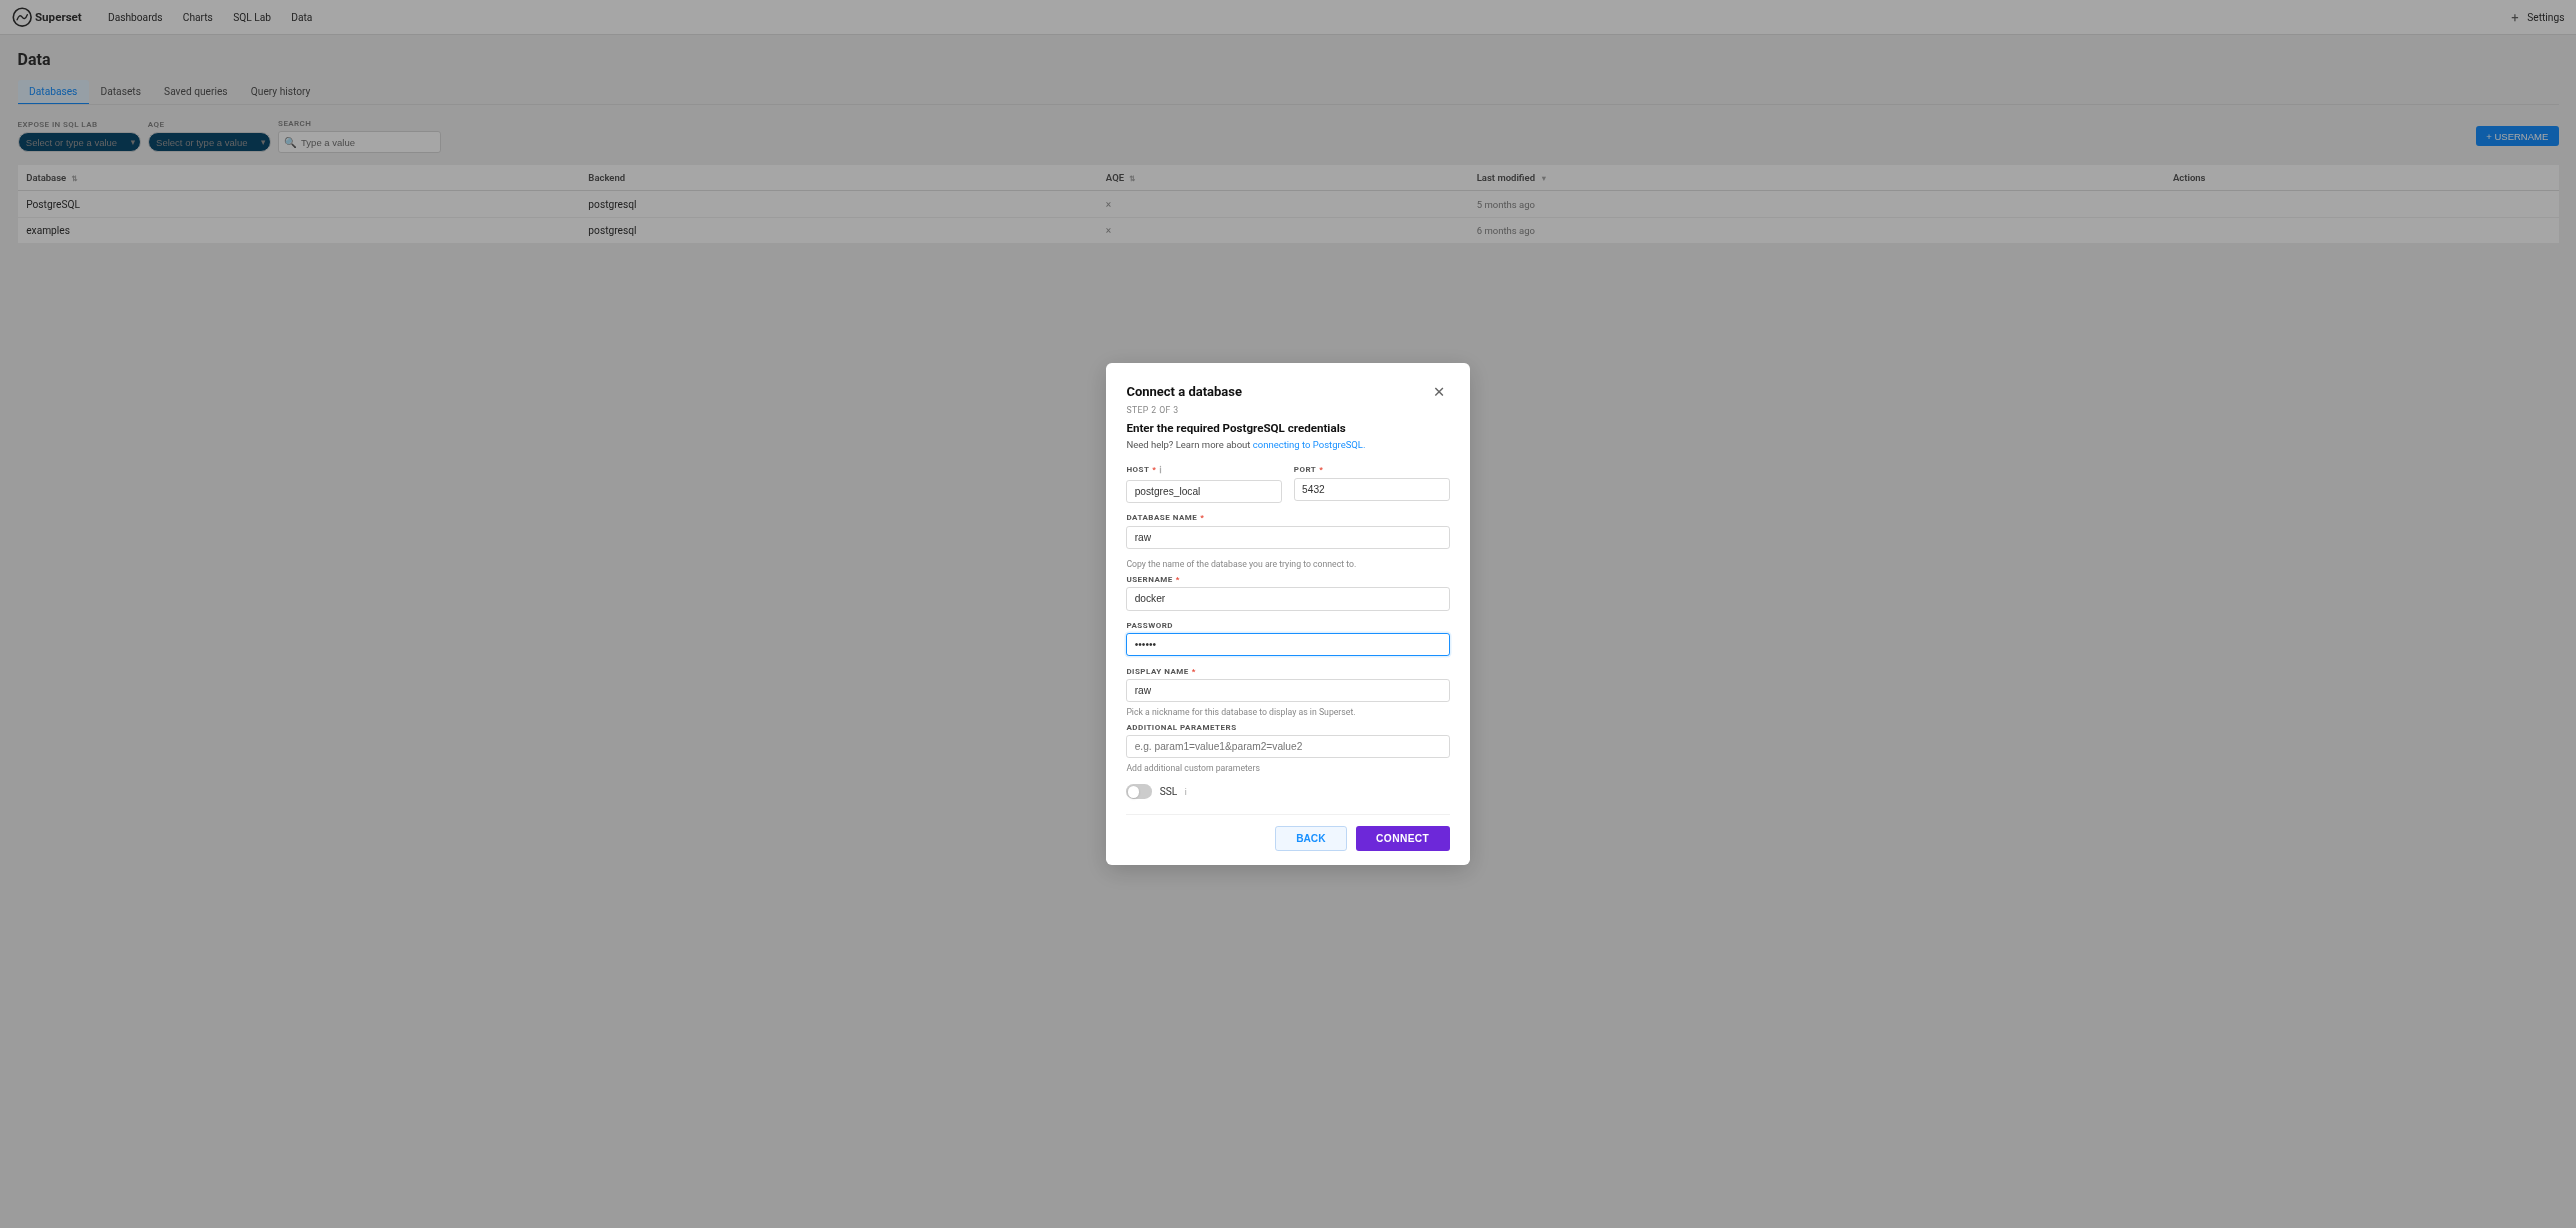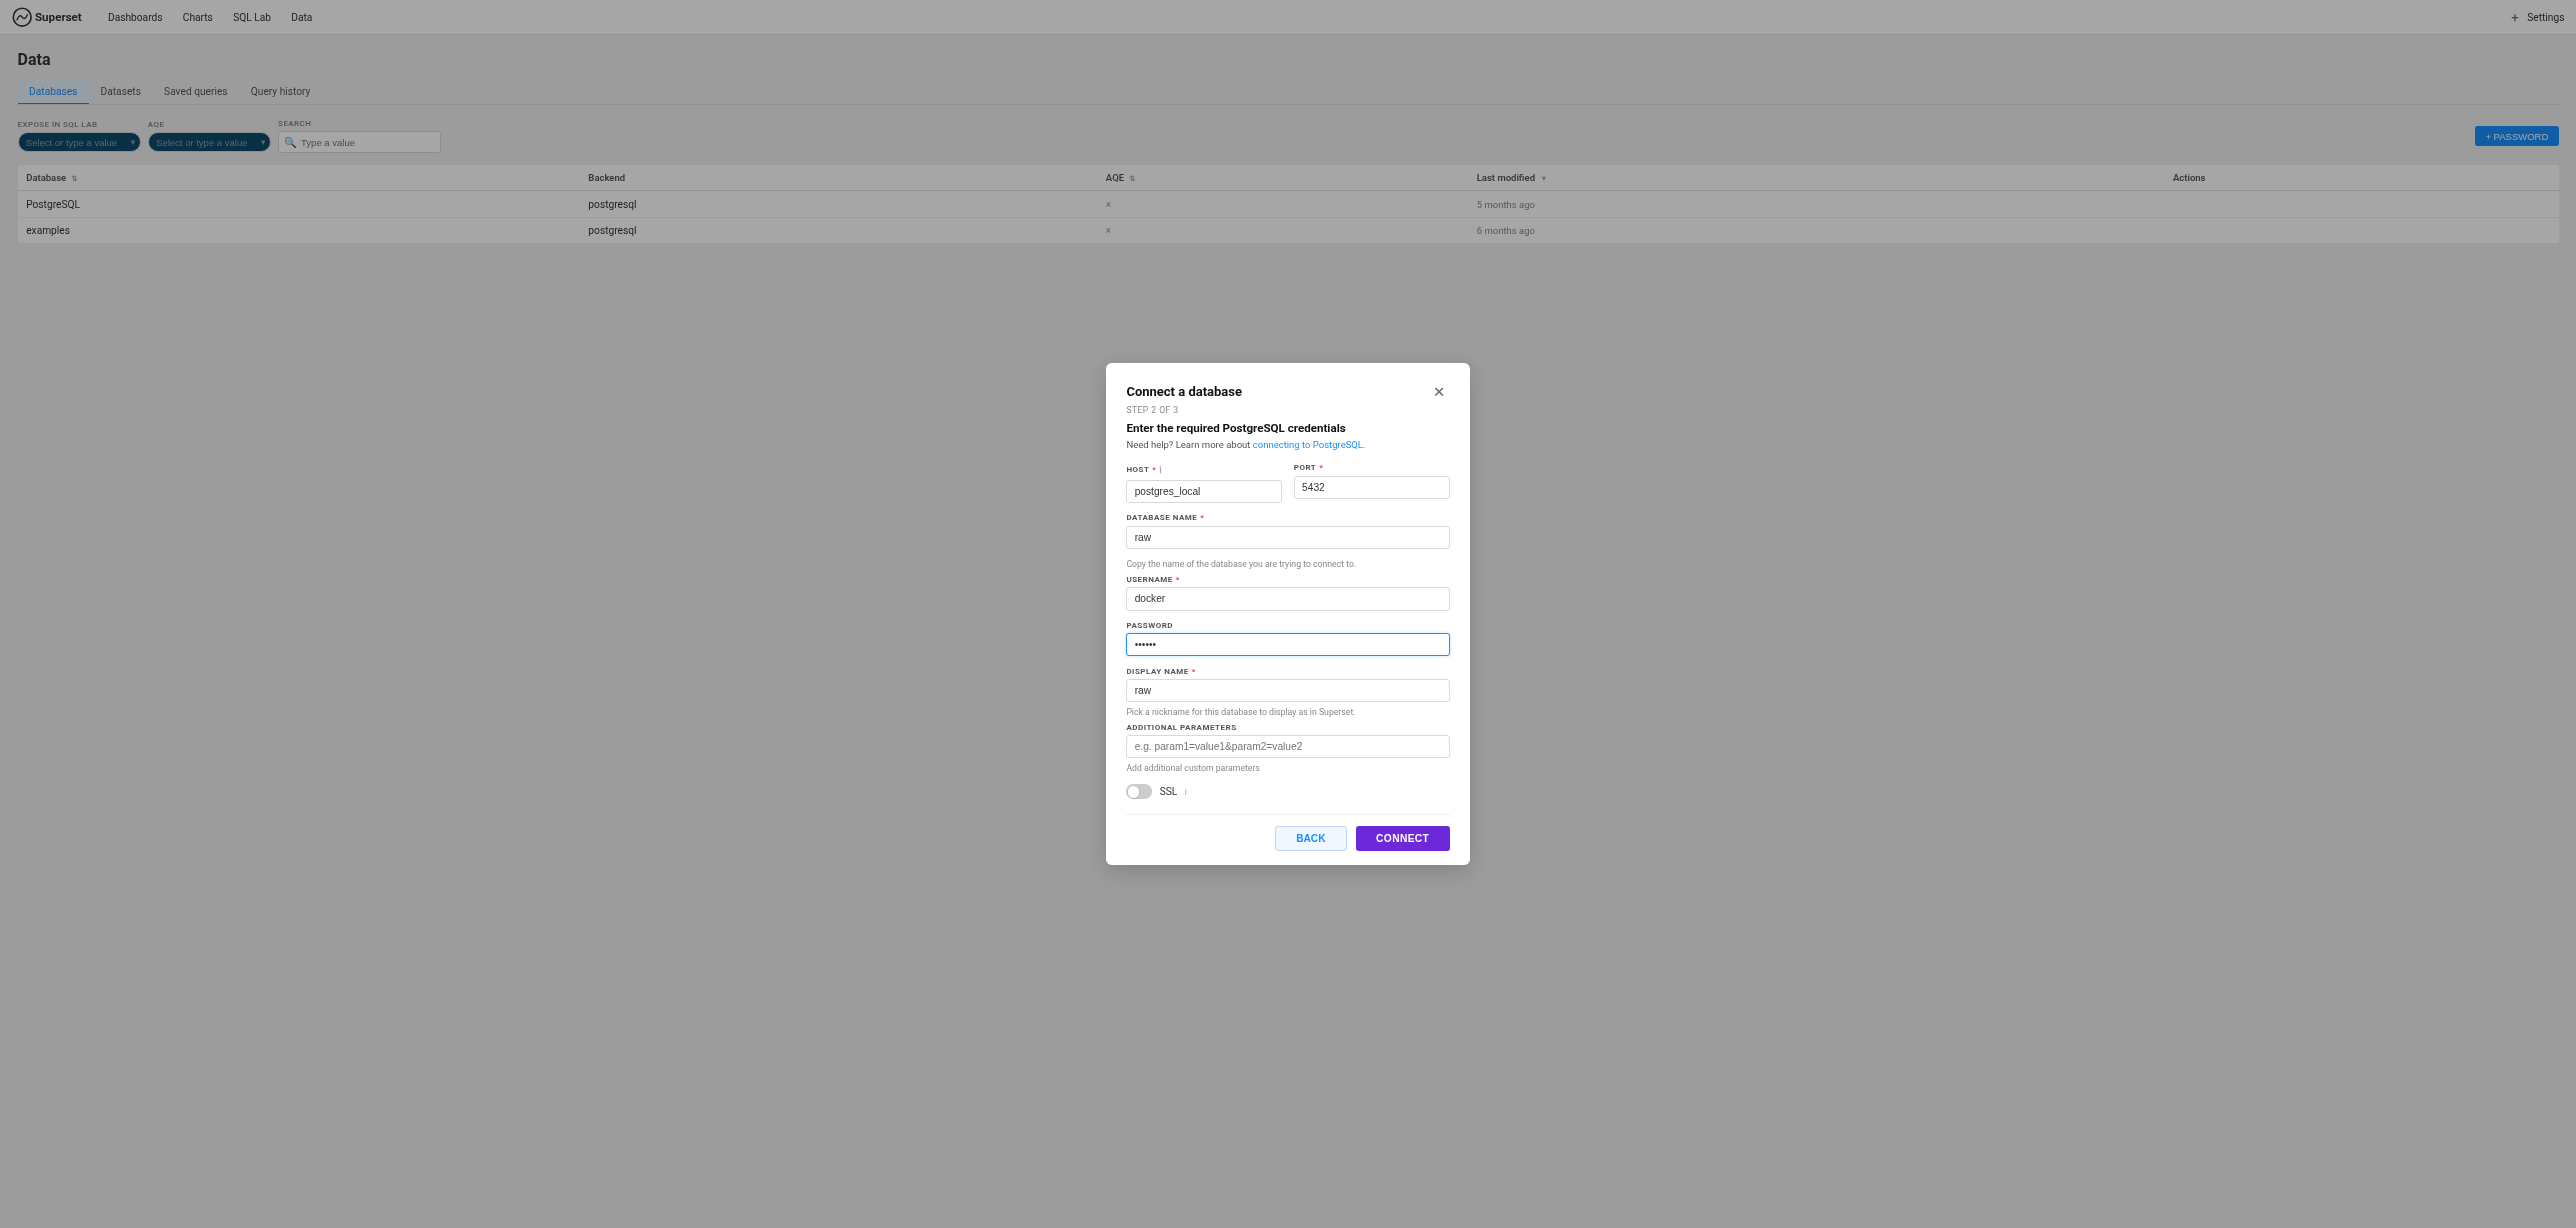--- a/index.html
+++ b/index.html
@@ -256,20 +256,21 @@
     .modal-help a {
       color: #1890ff;
       text-decoration: none;
     }
 
     
     .form-row {
       display: flex;
       gap: 11.6px;
       margin-bottom: 10.2px;
+      align-items: center;
     }
     .form-group {
       display: flex;
       flex-direction: column;
       gap: 3.6px;
       flex: 1;
     }
     .form-label {
       font-size: 8px;
       font-weight: 700;
@@ -421,21 +422,21 @@
       </div>
     </div>
     <div class="filter-group">
       <span class="filter-label">SEARCH</span>
       <div class="search-input-wrap">
         <span class="search-icon-inner">🔍</span>
         <input class="search-input" type="text" placeholder="Type a value" style="">
       </div>
     </div>
     <div style="margin-left:auto;">
-      <button class="btn-add">+ PASSWORD</button>
+      <button class="btn-add">+ USERNAME</button>
     </div>
   </div>
 
   <table class="data-table">
     <thead>
       <tr>
         <th>
           <span>Database</span>
           <span class="sort-icon">⇅</span>
         </th>

